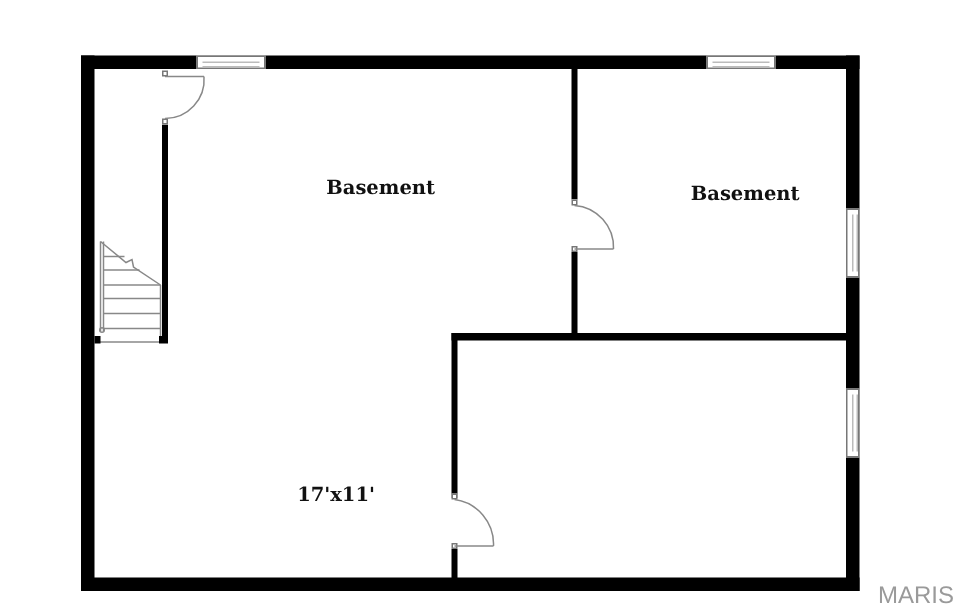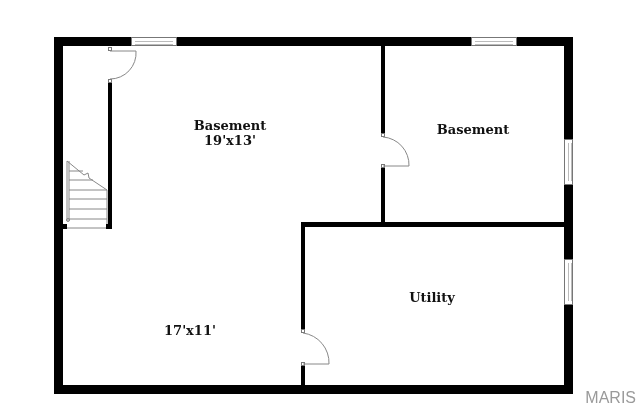--- a/index.html
+++ b/index.html
@@ -1,18 +1,18 @@
 <!DOCTYPE html>
 <html><head>
   <meta charset="utf-8">
   <style>
     html, body { margin: 0; padding: 0; background: #ffffff; }
     body { width: 640px; height: 409px; position: relative; overflow: hidden; font-family: "DejaVu Serif", serif; }
     .wall { position: absolute; background: #000; }
-    .label { position: absolute; text-align: center; font-family: "DejaVu Serif", serif; font-weight: bold; color: #111; font-size: 13px; line-height: 15px; }
+    .label { position: absolute; text-align: right; font-family: "DejaVu Serif", serif; font-weight: bold; color: #111; font-size: 13px; line-height: 15px; }
     .label span { display: block; }
     .window { position: absolute; background: #fff; border: 1px solid #777; box-sizing: border-box; }
     .window.h::after { content: ""; position: absolute; left: 3px; right: 3px; top: 50%; height: 2px; margin-top: -1px; border-top: 1px solid #bbb; border-bottom: 1px solid #bbb; }
     .window.v::after { content: ""; position: absolute; top: 3px; bottom: 3px; left: 50%; width: 2px; margin-left: -1px; border-left: 1px solid #bbb; border-right: 1px solid #bbb; }
     .jamb { position: absolute; width: 4px; height: 4px; border: 1px solid #777; background: #fff; box-sizing: border-box; }
     svg { position: absolute; left: 0; top: 0; }
     .watermark { position: absolute; right: 4px; bottom: 2px; font-family: "Liberation Sans", sans-serif; font-size: 16px; color: #9a9a9a; letter-spacing: 0px; }
   </style>
 </head>
 <body>
@@ -76,26 +76,24 @@
       <line x1="63" y1="228" x2="112" y2="228"></line>
       <line x1="107" y1="190" x2="107" y2="228"></line>
       <circle cx="68" cy="220" r="1.5"></circle>
     </g>
   </svg>
   <div class="wall" style="left:63px; top:224px; width:4px; height:5px;"></div>
   <div class="wall" style="left:106px; top:224px; width:6px; height:5px;"></div>
 
   <div class="label" style="left:170px; top:118px; width:120px;">
     <span>Basement</span>
-    <span>19'x13'</span>
   </div>
   <div class="label" style="left:413px; top:122px; width:120px;">
     <span>Basement</span>
   </div>
   <div class="label" style="left:130px; top:303px; width:120px;margin-top:20px;">
     <span>17'x11'</span>
   </div>
   <div class="label" style="left:372px; top:290px; width:120px;">
-    <span>Utility</span>
   </div>
 </div>
 
 <div class="watermark">MARIS</div>
 
 </body></html>

